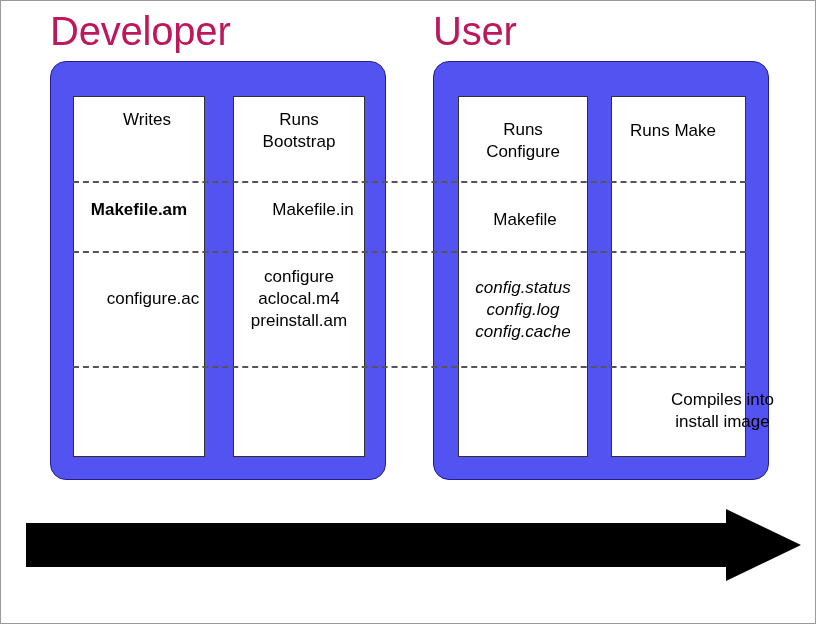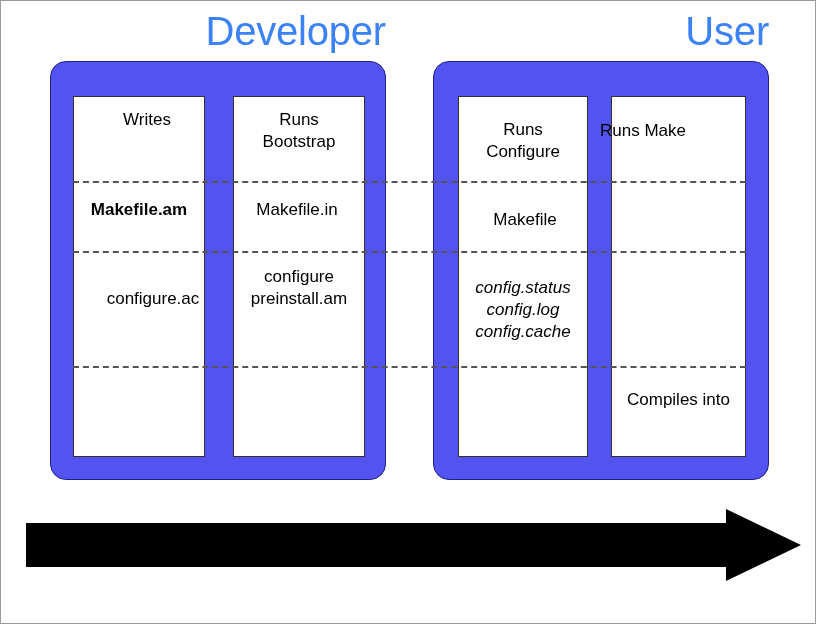--- a/index.html
+++ b/index.html
@@ -16,26 +16,26 @@
     border: 1px solid #9a9a9a;
     box-sizing: border-box;
     overflow: hidden;
     font-family: "Liberation Sans", sans-serif;
     color: #000000;
   }
 
   
   .group-title {
     position: absolute;
-    text-align: right;
+    text-align: left;
     font-size: 40px;
     line-height: 44px;
     font-weight: 400;
     letter-spacing: -0.2px;
-    color: #3b82f6;
+    color: #be185d;
     white-space: nowrap;
     user-select: none;
   }
   #title-developer { left: 49px;  top: 8px; width: 336px; }
   #title-user      { left: 432px; top: 8px; width: 336px; }
 
   
   .panel {
     position: absolute;
     background: #5353f2;
@@ -78,35 +78,35 @@
     line-height: 22px;
     color: #000000;
     user-select: none;
   }
   .cell.two-line  { line-height: 22px; }
 
   
   #cell-writes        { left: 72px;  top: 108px; width: 132px; padding-left: 8px; }
   #cell-runs-boot     { left: 232px; top: 108px; width: 132px; }
   #cell-runs-conf     { left: 457px; top: 118px; width: 130px; }
-  #cell-runs-make     { left: 580px; top: 119px; width: 124px; }
+  #cell-runs-make     { left: 610px; top: 119px; width: 124px; }
 
   
   #cell-makefile-am   { left: 72px;  top: 198px; width: 132px; font-weight: bold; }
-  #cell-makefile-in   { left: 232px; top: 198px; width: 128px; }
+  #cell-makefile-in   { left: 232px; top: 198px; width: 128px; padding-left: 16px; }
   #cell-makefile      { left: 457px; top: 208px; width: 134px; }
 
   
   #cell-configure-ac  { left: 72px;  top: 287px; width: 160px; }
   #cell-gen-files     { left: 232px; top: 265px; width: 132px; }
   #cell-config-status { left: 457px; top: 276px; width: 130px; font-style: italic; }
 
   
   #cell-source-code   { left: 72px;  top: 399px; width: 132px; }
-  #cell-compiles      { left: 610px; top: 388px; width: 135px; }
+  #cell-compiles      { left: 610px; top: 388px; width: 135px; padding-left: 44px; }
 
   
   #flow-arrow {
     position: absolute;
     left: 25px;
     top: 508px;
     width: 775px;
     height: 72px;
   }
 </style>
@@ -160,31 +160,33 @@
   <div class="cell" id="cell-makefile">
     <div>Makefile</div>
   </div>
 
   <div class="cell" id="cell-configure-ac">
     <div>configure.ac</div>
   </div>
 
   <div class="cell" id="cell-gen-files">
     <div>configure</div>
+    <div>aclocal.m4</div>
     <div>preinstall.am</div>
   </div>
 
   <div class="cell" id="cell-config-status">
     <div>config.status</div>
     <div>config.log</div>
     <div>config.cache</div>
   </div>
 
 
   <div class="cell" id="cell-compiles">
     <div>Compiles into</div>
+    <div>install image</div>
   </div>
 
   <svg id="flow-arrow" viewBox="0 0 775 72" preserveAspectRatio="none">
     <polygon points="0,14 700,14 700,0 775,36 700,72 700,58 0,58" fill="#000000"></polygon>
   </svg>
 
 </div>
 
 </body></html>

